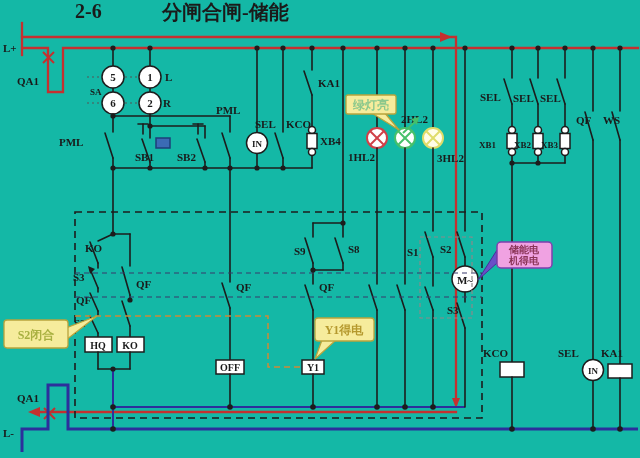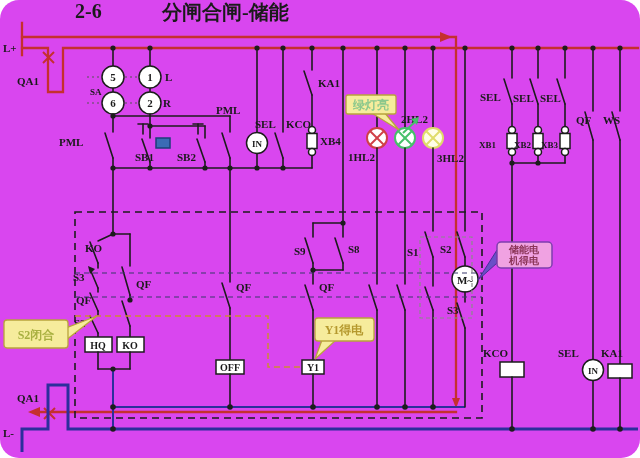--- a/index.html
+++ b/index.html
@@ -1,17 +1,17 @@
 <!DOCTYPE html>
 <html><head>
 <meta charset="utf-8">
 <style>
   html,body{margin:0;padding:0;background:#fff;}
-  .stage{width:640px;height:458px;position:relative;background:#d946ef;overflow:hidden;
-         font-family:"Liberation Serif","DejaVu Serif",serif;border-radius:19px;}
+  .stage{width:640px;height:458px;position:relative;background:#14b8a6;overflow:hidden;
+         font-family:"Liberation Serif","DejaVu Serif",serif;}
   svg text{font-family:"Liberation Serif","DejaVu Serif",serif;font-weight:bold;fill:#1a1a1a;}
   .w{stroke:#1c1c1c;stroke-width:1.6;fill:none;stroke-linecap:round;}
   .r{stroke:#c5302f;stroke-width:2.3;fill:none;stroke-linecap:square;}
   .bl{stroke:#2c2f9c;stroke-width:3;fill:none;}
   .bl2{stroke:#2c2f9c;stroke-width:2;fill:none;}
   .dot{fill:#1c1c1c;stroke:none;}
   .dashbox{stroke:#1c1c1c;stroke-width:1.6;fill:none;stroke-dasharray:7 5;}
   .link{stroke:#38386a;stroke-width:1.2;fill:none;stroke-dasharray:5 4;}
   .orange{stroke:#cc8a38;stroke-width:1.5;fill:none;stroke-dasharray:6 4;}
   .innerbox{stroke:#8a8a8a;stroke-width:1.2;fill:none;stroke-dasharray:4 3;}

